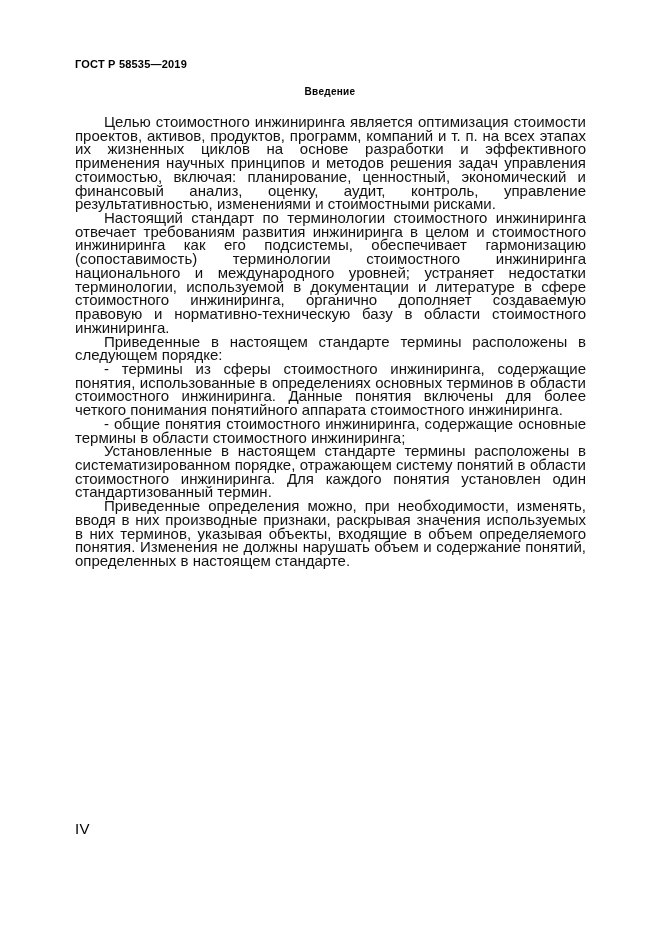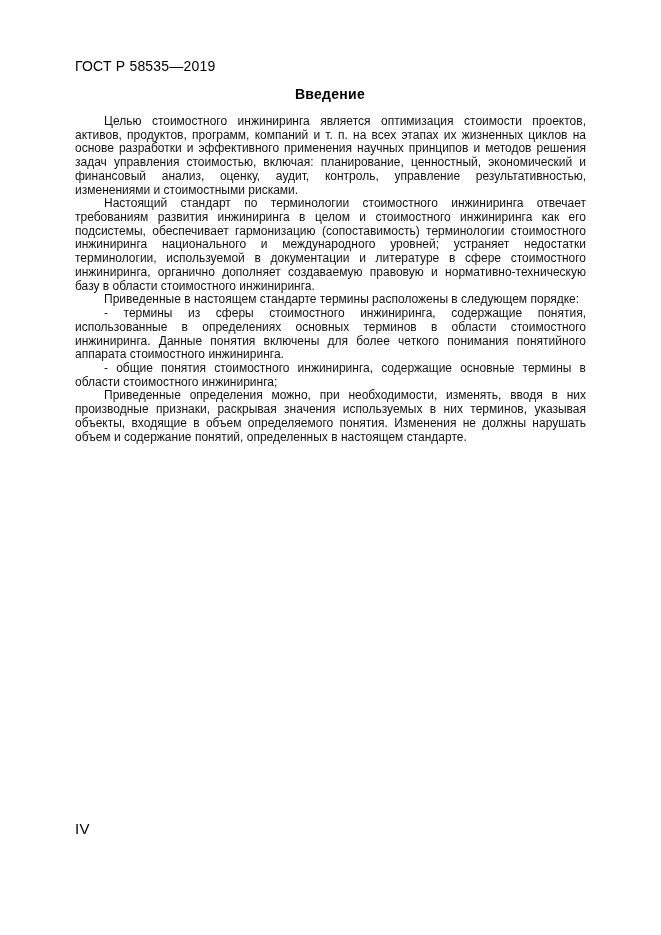--- a/index.html
+++ b/index.html
@@ -13,44 +13,44 @@
     height: 935px;
     background: #ffffff;
     font-family: "Liberation Sans", sans-serif;
     color: #000000;
     overflow: hidden;
   }
   .running-head {
     position: absolute;
     left: 75px;
     top: 58px;
-    font-size: 14px;
-    font-weight: normal;
+    font-size: 11px;
+    font-weight: bold;
     letter-spacing: 0.2px;
     white-space: nowrap;
   }
   .doc-title {
     position: absolute;
     left: 75px;
     top: 86px;
     width: 510px;
     text-align: center;
-    font-size: 14px;
+    font-size: 10px;
     font-weight: bold;
     letter-spacing: 0.3px;
   }
   .body-block {
     position: absolute;
     left: 75px;
     top: 115px;
     width: 511px;
   }
   p.para {
     margin: 0;
-    font-size: 12px;
+    font-size: 15px;
     line-height: 13.72px;
     text-align: justify;
     text-justify: inter-word;
     text-indent: 29px;
     hyphens: manual;
     color: #111111;
   }
   .page-number {
     position: absolute;
     left: 75px;
@@ -67,18 +67,19 @@
   <div class="running-head">ГОСТ Р 58535—2019</div>
 
   <div class="doc-title">Введение</div>
 
   <div class="body-block">
     <p class="para">Целью стоимостного инжиниринга является оптимизация стоимости проектов, активов, продуктов, программ, компаний и т. п. на всех этапах их жизненных циклов на основе разработки и эффективного применения научных принципов и методов решения задач управления стоимостью, включая: планирование, ценностный, экономический и финансовый анализ, оценку, аудит, контроль, управление результативностью, изменениями и стоимостными рисками.</p>
     <p class="para">Настоящий стандарт по терминологии стоимостного инжиниринга отвечает требованиям развития инжиниринга в целом и стоимостного инжиниринга как его подсистемы, обеспечивает гармонизацию (сопоставимость) терминологии стоимостного инжиниринга национального и международного уровней; устраняет недостатки терминологии, используемой в документации и литературе в сфере стоимостного инжиниринга, органично дополняет создаваемую правовую и нормативно-техническую базу в области стоимостного инжиниринга.</p>
     <p class="para">Приведенные в настоящем стандарте термины расположены в следующем порядке:</p>
     <p class="para">- термины из сферы стоимостного инжиниринга, содержащие понятия, использованные в определениях основных терминов в области стоимостного инжиниринга. Данные понятия включены для более четкого понимания понятийного аппарата стоимостного инжиниринга.</p>
     <p class="para">- общие понятия стоимостного инжиниринга, содержащие основные термины в области стоимостного инжиниринга;</p>
+    <p class="para">Установленные в настоящем стандарте термины расположены в систематизированном порядке, отражающем систему понятий в области стоимостного инжиниринга. Для каждого понятия установлен один стандартизованный термин.</p>
     <p class="para">Приведенные определения можно, при необходимости, изменять, вводя в них производные признаки, раскрывая значения используемых в них терминов, указывая объекты, входящие в объем определяемого понятия. Изменения не должны нарушать объем и содержание понятий, определенных в настоящем стандарте.</p>
   </div>
 
   <div class="page-number">IV</div>
 
 </div>
 
 </body></html>

